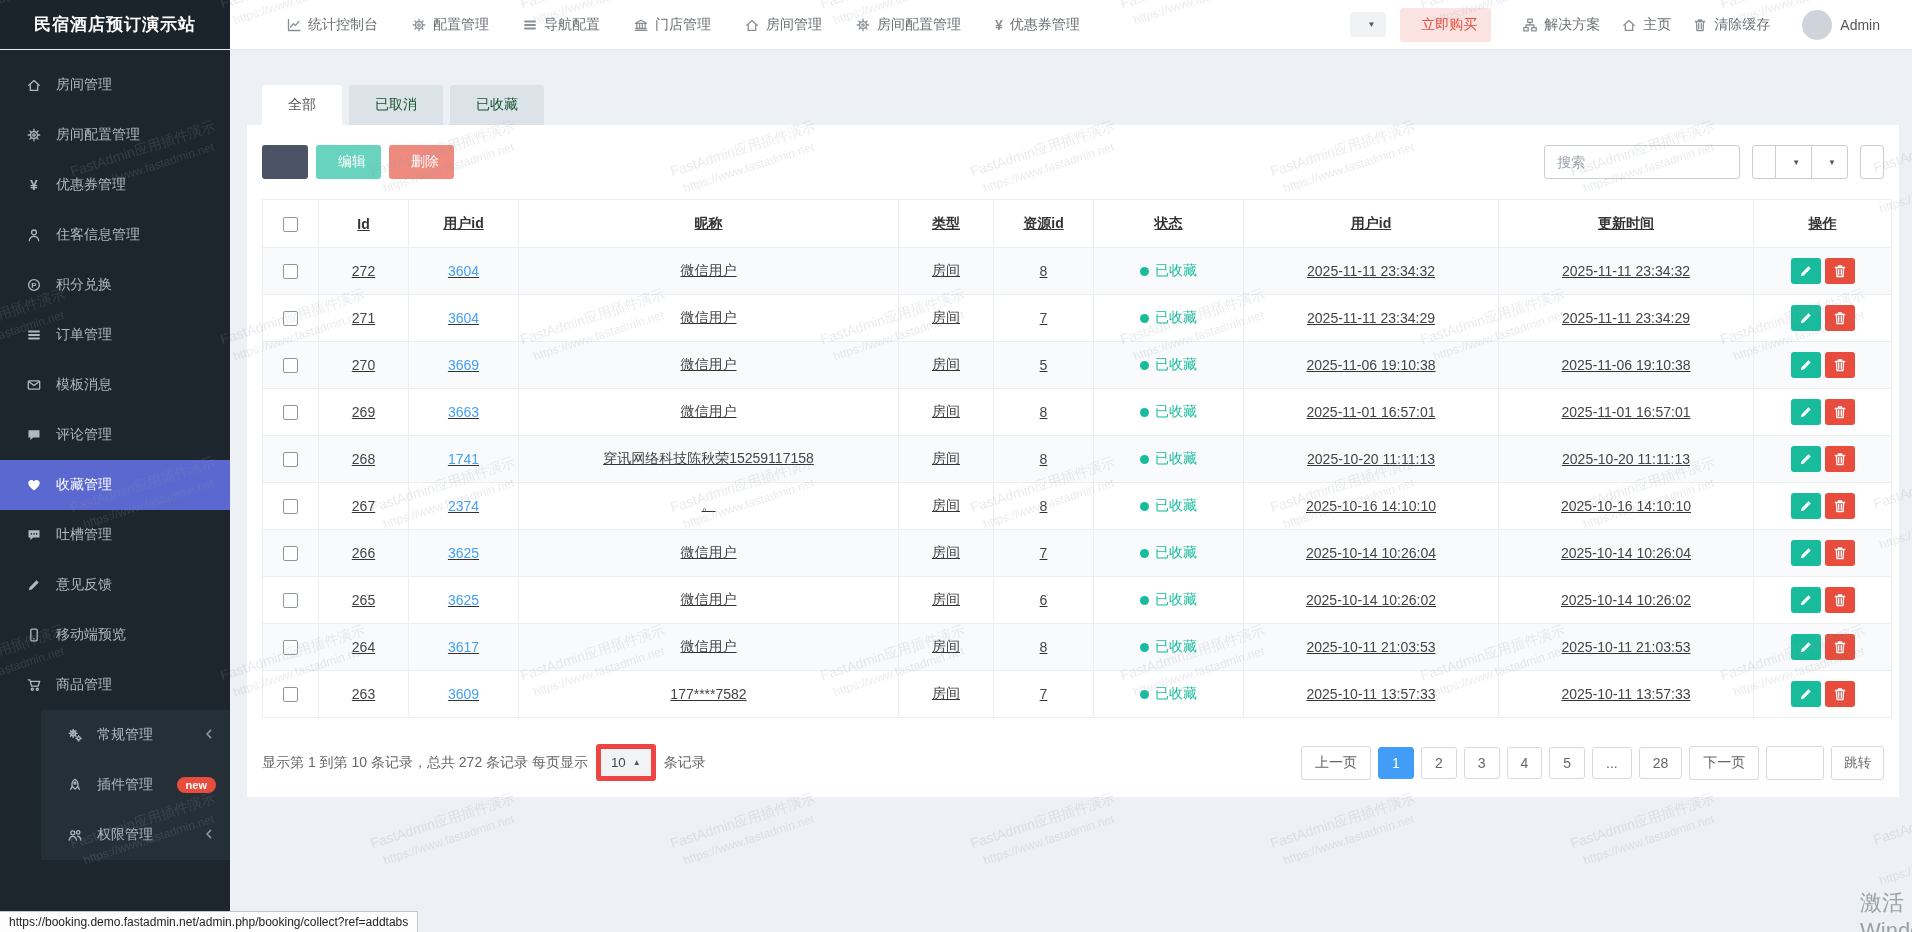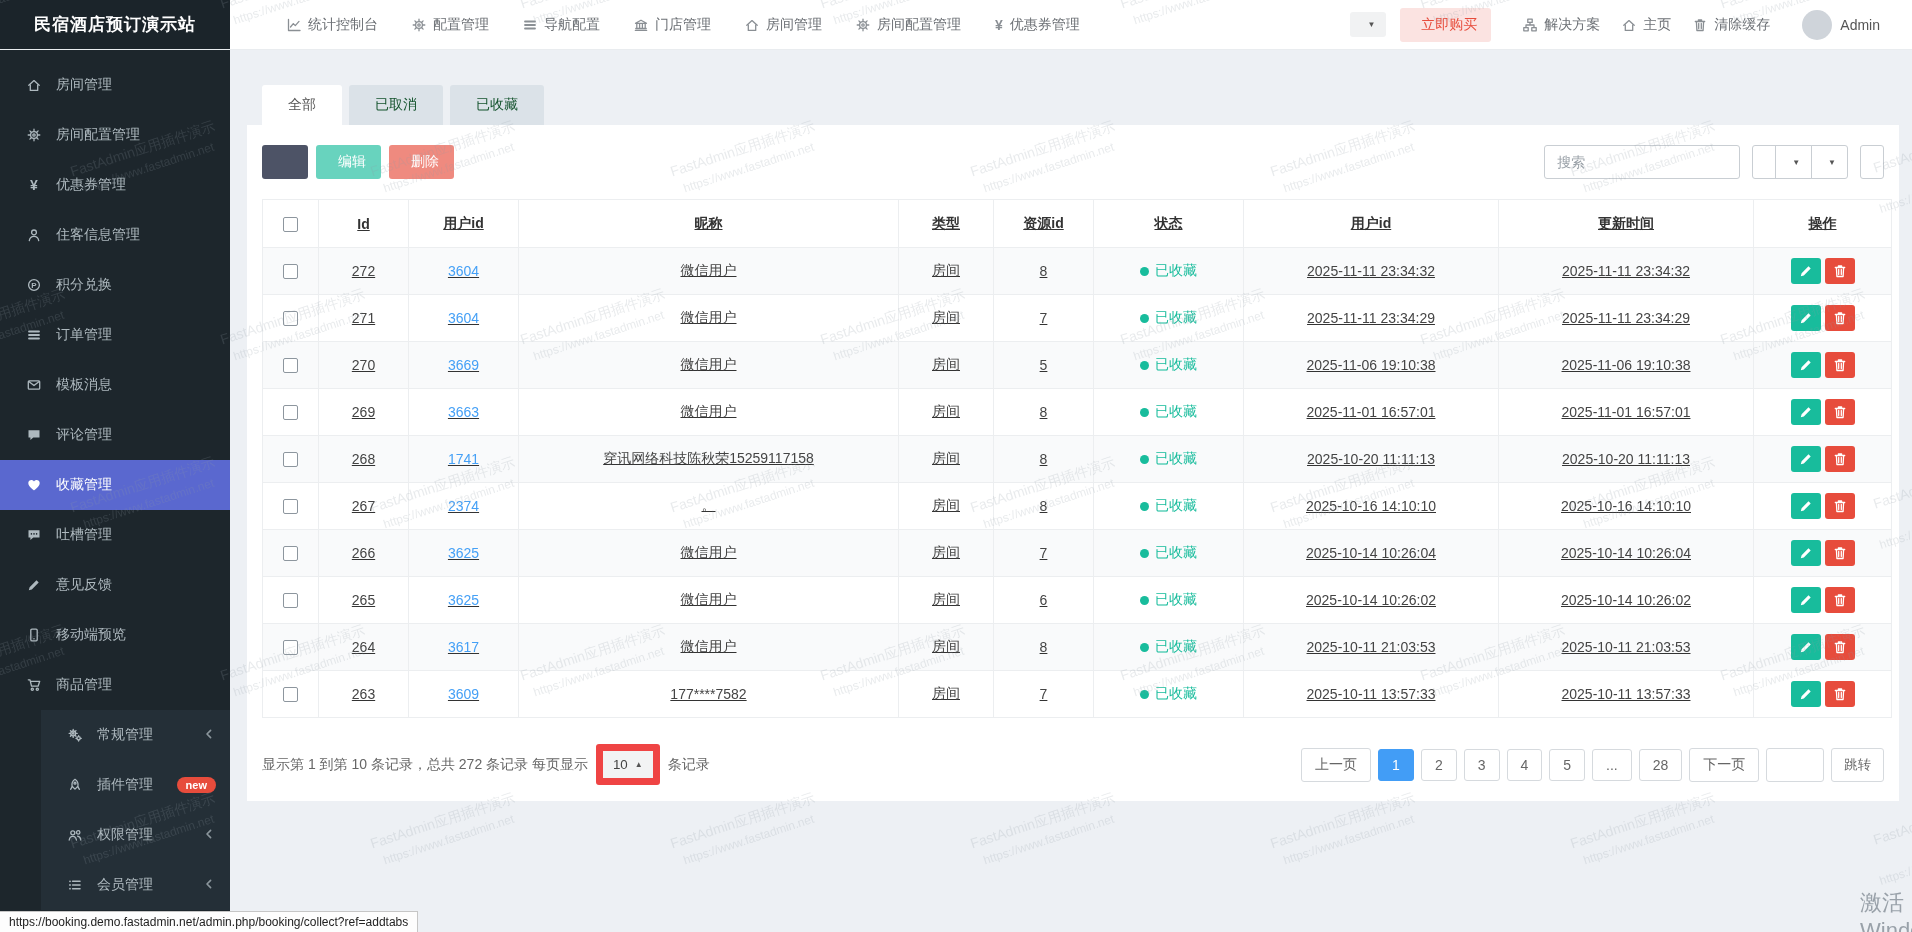--- a/index.html
+++ b/index.html
@@ -79,21 +79,21 @@
   a.uid { color:#45a0f6; text-decoration:none; cursor:pointer; }
   .status { color:#18bc9c; display:inline-flex; align-items:center; gap:6px; }
   .dot { width:9px; height:9px; border-radius:50%; background:#18bc9c; display:inline-block;}
   .op { width:30px; height:26px; border:none; border-radius:3px; display:inline-flex;
     align-items:center; justify-content:center; color:#fff; cursor:pointer; margin:0 2px;}
   .op.edit { background:#18bc9c; } .op.del { background:#e74c3c; }
   
   .table-footer { display:flex; justify-content:space-between; align-items:center;
     margin-top:26px; color:#666; }
   .summary { display:flex; align-items:center; gap:8px; }
-  .pagesize { background:#f2f3f4; border:7px solid #ef4444; border-radius:3px; padding:6px 10px;
+  .pagesize { background:#f2f3f4; border:5px solid #ef4444; border-radius:3px; padding:6px 10px;
     display:flex; align-items:center; gap:7px; color:#444; cursor:pointer; }
   .pager { display:flex; align-items:center; gap:7px; }
   .page-btn { border:1px solid #d6dade; background:#fff; border-radius:3px; padding:7px 13px;
     color:#666; cursor:pointer; font-size:14px; min-width:34px; text-align:center; }
   .page-btn.active { background:#429df6; border-color:#429df6; color:#fff; }
   .jump-input { width:58px; height:34px; border:1px solid #d6dade; border-radius:3px; padding:4px 8px;
     font-family:inherit; font-size:14px; outline:none; }
   .jump-btn { border:1px solid #d6dade; background:#fff; border-radius:3px; padding:7px 12px;
     color:#666; cursor:pointer; }
   
@@ -389,34 +389,20 @@
               <path d="M1.2 12c.4-2.6 1.9-3.7 3.6-3.7S8 9.4 8.4 12"></path>
               <circle cx="10.2" cy="4.4" r="1.7"></circle>
               <path d="M9.6 8.2c1.9.2 2.9 1.6 3.2 3.8"></path>
             </svg>
           </span>
           <span class="lbl">权限管理</span>
           <span class="chev"><svg width="14" height="14" viewBox="0 0 14 14" fill="none" stroke="currentColor" stroke-width="1.3" stroke-linecap="round" stroke-linejoin="round">
               <path d="M8.6 3.4 5 7l3.6 3.6" stroke-width="1.6"></path>
             </svg></span>
         </li>
-        <li class="side-item group2">
-          <span class="ic">
-            <svg width="14" height="14" viewBox="0 0 14 14" fill="none" stroke="currentColor" stroke-width="1.3" stroke-linecap="round" stroke-linejoin="round">
-              <path d="M4.6 3.3H12M4.6 7H12M4.6 10.7H12" stroke-width="1.6"></path>
-              <circle cx="2" cy="3.3" r=".9" fill="currentColor" stroke="none"></circle>
-              <circle cx="2" cy="7" r=".9" fill="currentColor" stroke="none"></circle>
-              <circle cx="2" cy="10.7" r=".9" fill="currentColor" stroke="none"></circle>
-            </svg>
-          </span>
-          <span class="lbl">会员管理</span>
-          <span class="chev"><svg width="14" height="14" viewBox="0 0 14 14" fill="none" stroke="currentColor" stroke-width="1.3" stroke-linecap="round" stroke-linejoin="round">
-              <path d="M8.6 3.4 5 7l3.6 3.6" stroke-width="1.6"></path>
-            </svg></span>
-        </li>
       </ul>
   </aside>
 
   <main class="content">
     <div class="tabs" id="tabs">
         <div class="tab active">全部</div>
         <div class="tab">已取消</div>
         <div class="tab">已收藏</div>
       </div>
 

